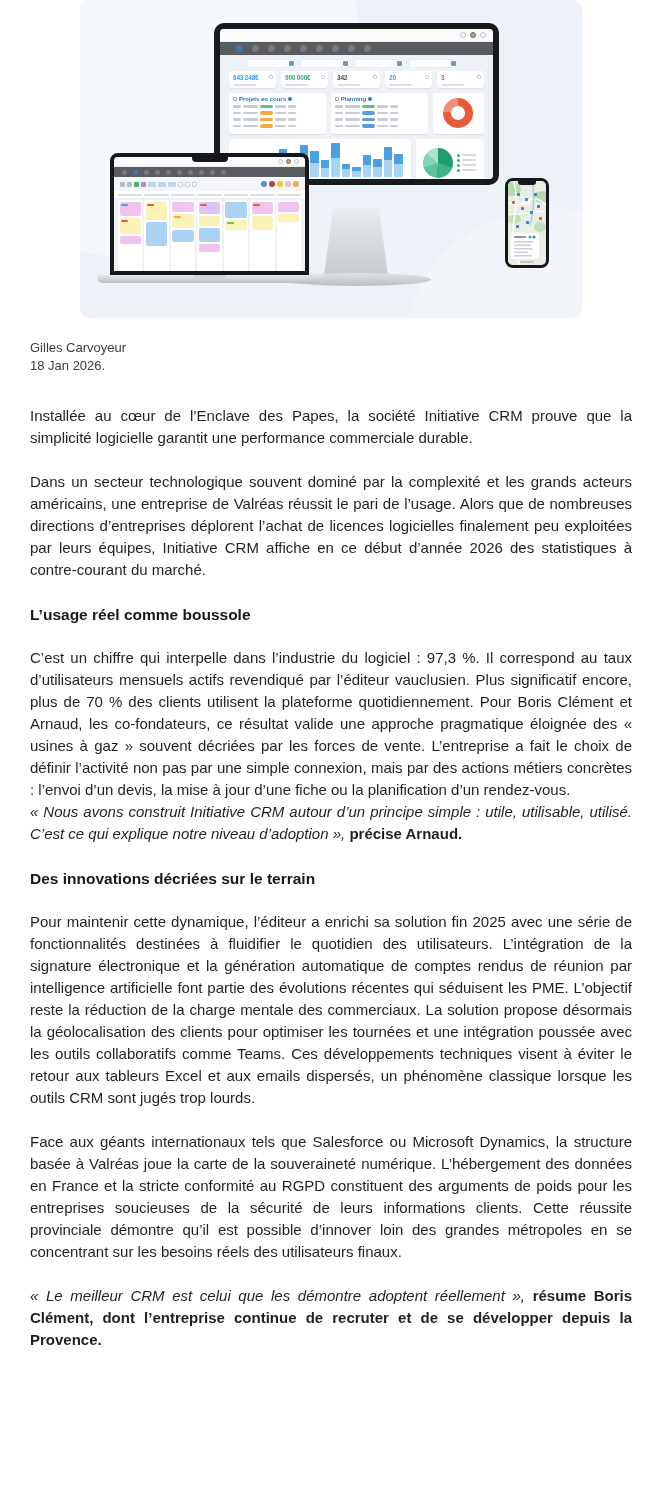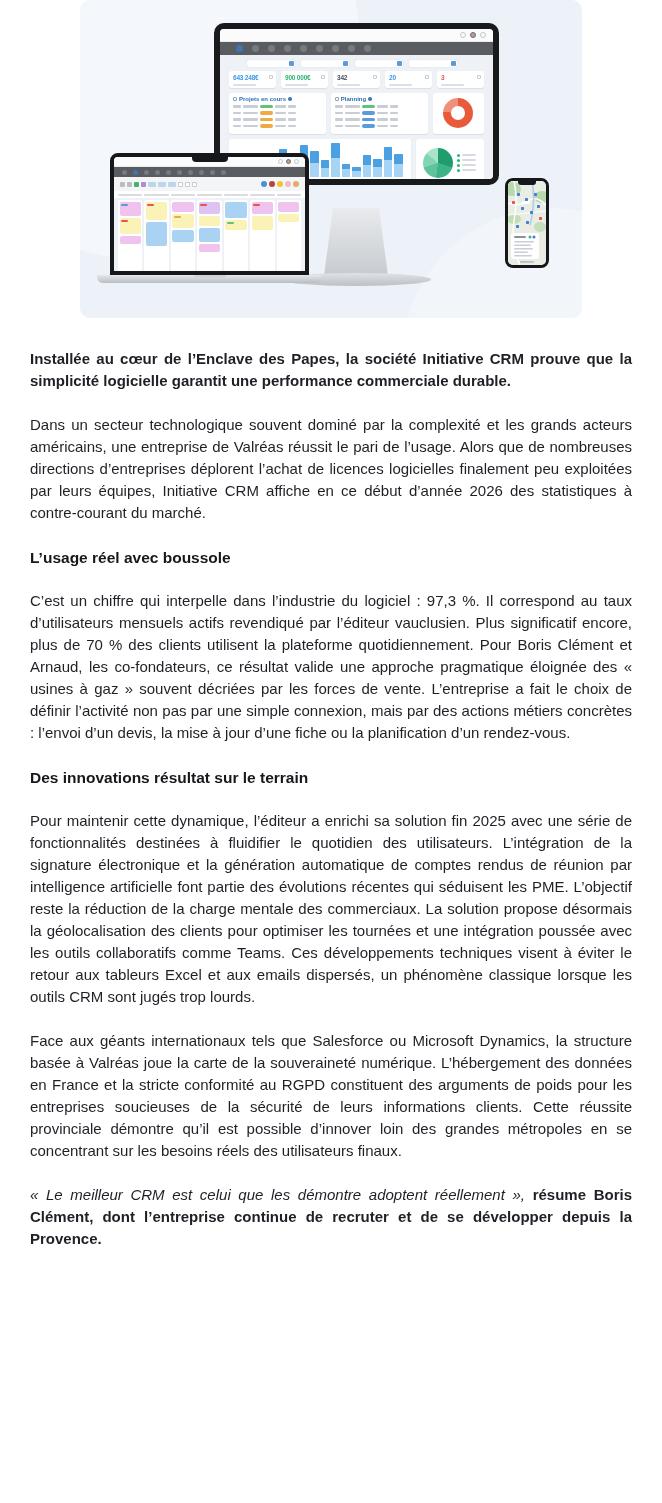--- a/index.html
+++ b/index.html
@@ -114,21 +114,21 @@
 
   
   .phone { position:absolute; left:425px; top:178px; width:44px; height:90px;
     border:3px solid #16171a; border-radius:8px; background:#e9ede4; overflow:hidden; }
   .phone-notch { position:absolute; left:50%; margin-left:-9px; top:0; width:18px; height:4px; background:#16171a; border-radius:0 0 3px 3px; z-index:3;}
   .phone svg { display:block; }
 
   
   .byline { margin:21px 30px 0; font-size:13px; line-height:18px; color:#3c3d42; }
   p.body-text { margin:22px 30px; font-size:15px; line-height:22px; text-align:justify; color:#1f2026; }
-  p.intro { font-weight:bold; margin-top:30px; }
+  p.intro { font-weight:normal; margin-top:30px; }
   p.no-gap { margin-top:-22px; }
   h2.section-heading { margin:24px 30px 0; font-size:15.5px; line-height:20px; color:#17181c; }
   .quote-italic { font-style:italic; }
   .quote-bold { font-weight:bold; }
 </style>
 </head>
 <body>
 
 <div class="page">
 
@@ -488,30 +488,35 @@
         <rect x="6" y="60" width="20" height="1.6" rx="0.8" fill="#c9ced6"></rect>
         <rect x="6" y="63.5" width="17" height="1.6" rx="0.8" fill="#c9ced6"></rect>
         <rect x="6" y="67" width="19" height="1.6" rx="0.8" fill="#c9ced6"></rect>
         <rect x="6" y="70.5" width="14" height="1.6" rx="0.8" fill="#c9ced6"></rect>
         <rect x="6" y="74" width="18" height="1.6" rx="0.8" fill="#c9ced6"></rect>
         <rect x="12" y="80" width="14" height="1.8" rx="0.9" fill="#b9bdc4"></rect>
       </svg>
     </div>
   </div>
 
+  <div class="byline">
+    <div>Gilles Carvoyeur</div>
+    <div>18 Jan 2026.</div>
+  </div>
 
   <p class="body-text intro">Installée au cœur de l’Enclave des Papes, la société Initiative CRM prouve que la simplicité logicielle garantit une performance commerciale durable.</p>
 
   <p class="body-text">Dans un secteur technologique souvent dominé par la complexité et les grands acteurs américains, une entreprise de Valréas réussit le pari de l’usage. Alors que de nombreuses directions d’entreprises déplorent l’achat de licences logicielles finalement peu exploitées par leurs équipes, Initiative CRM affiche en ce début d’année 2026 des statistiques à contre-courant du marché.</p>
 
-  <h2 class="section-heading">L’usage réel avec boussole</h2>
+  <h2 class="section-heading">L’usage réel comme boussole</h2>
 
   <p class="body-text">C’est un chiffre qui interpelle dans l’industrie du logiciel : 97,3 %. Il correspond au taux d’utilisateurs mensuels actifs revendiqué par l’éditeur vauclusien. Plus significatif encore, plus de 70 % des clients utilisent la plateforme quotidiennement. Pour Boris Clément et Arnaud, les co-fondateurs, ce résultat valide une approche pragmatique éloignée des « usines à gaz » souvent décriées par les forces de vente. L’entreprise a fait le choix de définir l’activité non pas par une simple connexion, mais par des actions métiers concrètes : l’envoi d’un devis, la mise à jour d’une fiche ou la planification d’un rendez-vous.</p>
-
-  <h2 class="section-heading">Des innovations résultat sur le terrain</h2>
+  <p class="body-text no-gap"><span class="quote-italic">« Nous avons construit Initiative CRM autour d’un principe simple : utile, utilisable, utilisé. C’est ce qui explique notre niveau d’adoption », </span><span class="quote-bold">précise Arnaud.</span></p>
+
+  <h2 class="section-heading">Des innovations décriées sur le terrain</h2>
 
   <p class="body-text">Pour maintenir cette dynamique, l’éditeur a enrichi sa solution fin 2025 avec une série de fonctionnalités destinées à fluidifier le quotidien des utilisateurs. L’intégration de la signature électronique et la génération automatique de comptes rendus de réunion par intelligence artificielle font partie des évolutions récentes qui séduisent les PME. L’objectif reste la réduction de la charge mentale des commerciaux. La solution propose désormais la géolocalisation des clients pour optimiser les tournées et une intégration poussée avec les outils collaboratifs comme Teams. Ces développements techniques visent à éviter le retour aux tableurs Excel et aux emails dispersés, un phénomène classique lorsque les outils CRM sont jugés trop lourds.</p>
 
 
   <p class="body-text">Face aux géants internationaux tels que Salesforce ou Microsoft Dynamics, la structure basée à Valréas joue la carte de la souveraineté numérique. L’hébergement des données en France et la stricte conformité au RGPD constituent des arguments de poids pour les entreprises soucieuses de la sécurité de leurs informations clients. Cette réussite provinciale démontre qu’il est possible d’innover loin des grandes métropoles en se concentrant sur les besoins réels des utilisateurs finaux.</p>
 
   <p class="body-text"><span class="quote-italic">« Le meilleur CRM est celui que les démontre adoptent réellement », </span><span class="quote-bold">résume Boris Clément, dont l’entreprise continue de recruter et de se développer depuis la Provence.</span></p>
 
 </div>
 

